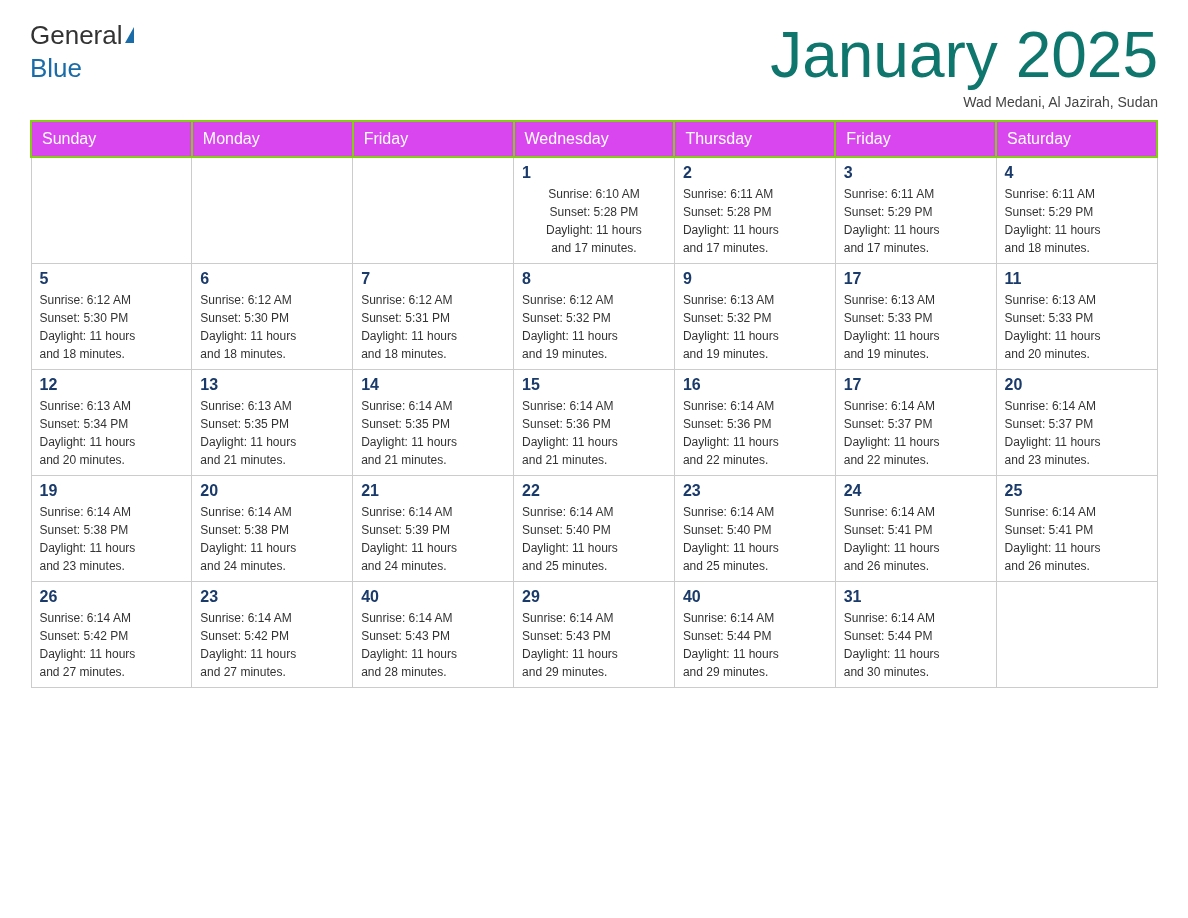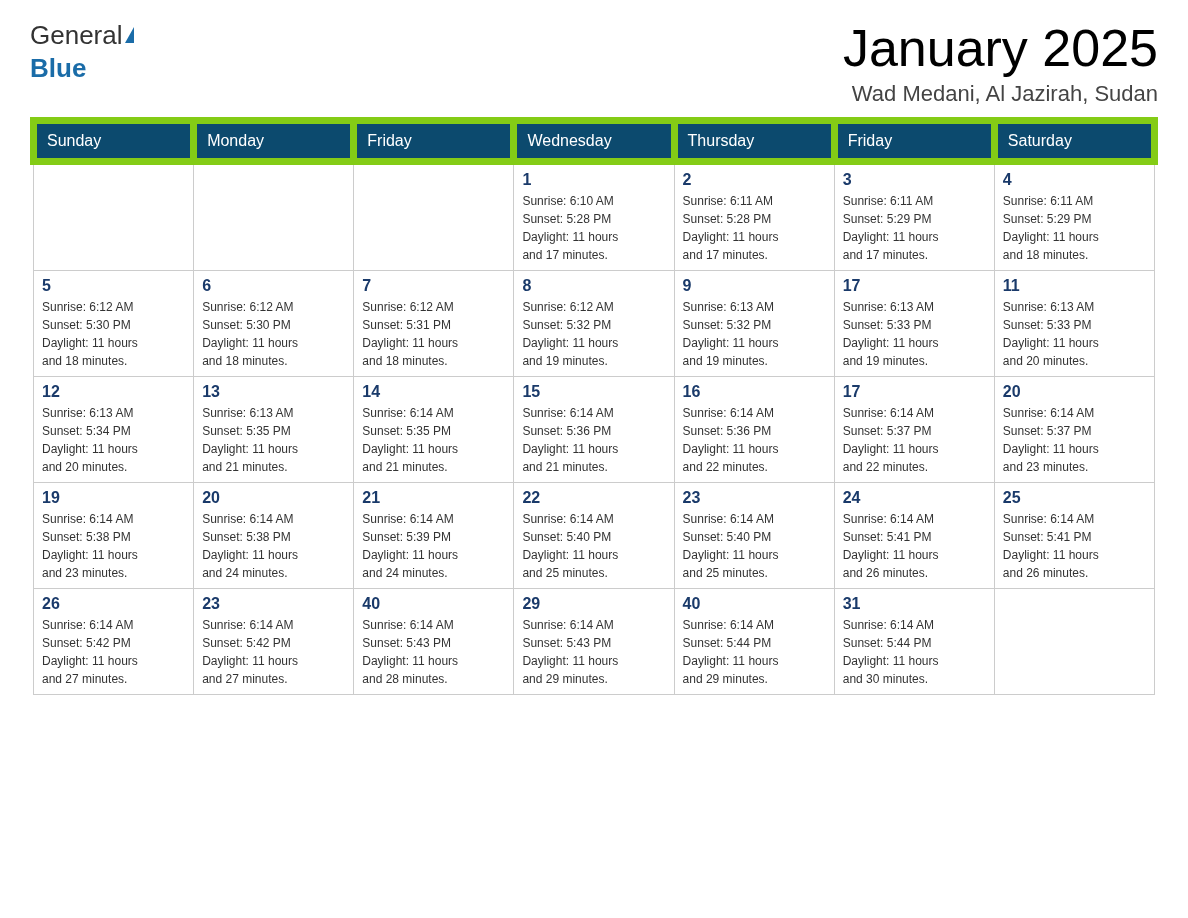--- a/index.html
+++ b/index.html
@@ -18,43 +18,43 @@
     }
     .logo-text-general {
       font-size: 26px;
       font-weight: normal;
       color: #333;
     }
     .title-area {
       text-align: right;
     }
     .month-title {
-      font-size: 52px;
+      font-size: 64px;
       font-weight: normal;
-      color: #000000;
+      color: #0f766e;
       line-height: 1.1;
     }
     .location {
-      font-size: 22px;
+      font-size: 14px;
       color: #444;
       margin-top: 4px;
     }
     .calendar {
       width: 100%;
       border-collapse: collapse;
       margin-top: 10px;
     }
     .calendar th {
-      background-color: #0c4a6e;
+      background-color: #d946ef;
       color: #fff;
       font-size: 16px;
       font-weight: normal;
       padding: 8px 10px;
       text-align: left;
-      border: 7px solid #84cc16;
+      border: 2px solid #84cc16;
     }
     .calendar td {
       border: 1px solid #ccc;
       vertical-align: top;
       padding: 6px 8px;
       width: 14.28%;
       min-height: 110px;
       font-size: 12.5px;
       color: #222;
     }
@@ -78,21 +78,21 @@
       flex-direction: column;
       align-items: flex-start;
     }
     .logo-top {
       display: flex;
       align-items: center;
     }
     .logo-blue-word {
       color: #1a6ca8;
       font-size: 26px;
-      font-weight: bold;
+      font-weight: normal;
       margin-top: 2px;
     }
     
     .triangle {
       display: inline-block;
       width: 0;
       height: 0;
       border-left: 9px solid transparent;
       border-bottom: 16px solid #1a6ca8;
       margin-left: 2px;
@@ -129,21 +129,21 @@
       <th>Saturday</th>
     </tr>
   </thead>
   <tbody id="calendar-body">
   <tr>
         <td class="empty-cell"></td>
         <td class="empty-cell"></td>
         <td class="empty-cell"></td>
         <td>
           <span class="day-number">1</span>
-          <div class="day-info" style="white-space: pre-line;">Sunrise: 6:10 AM
+          <div class="day-info" style="white-space: pre-line; text-align: center;">Sunrise: 6:10 AM
 Sunset: 5:28 PM
 Daylight: 11 hours
 and 17 minutes.</div>
         </td>
         <td>
           <span class="day-number">2</span>
           <div class="day-info" style="white-space: pre-line;">Sunrise: 6:11 AM
 Sunset: 5:28 PM
 Daylight: 11 hours
 and 17 minutes.</div>

